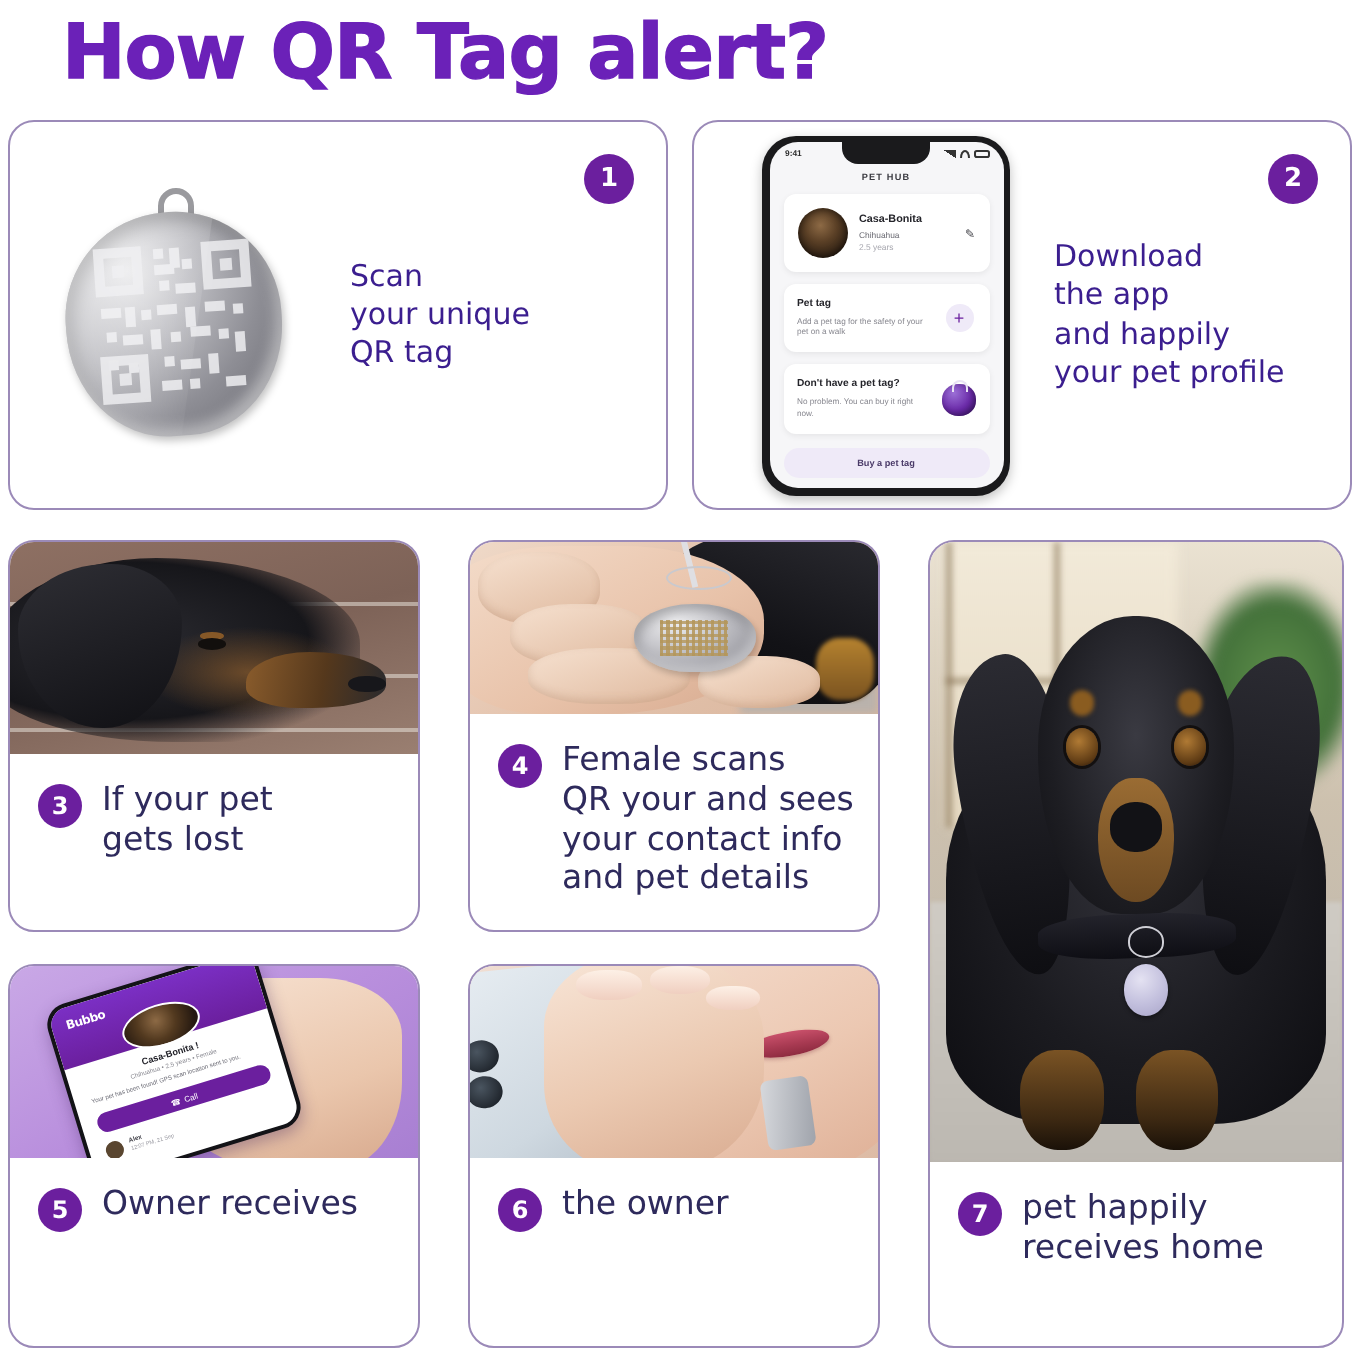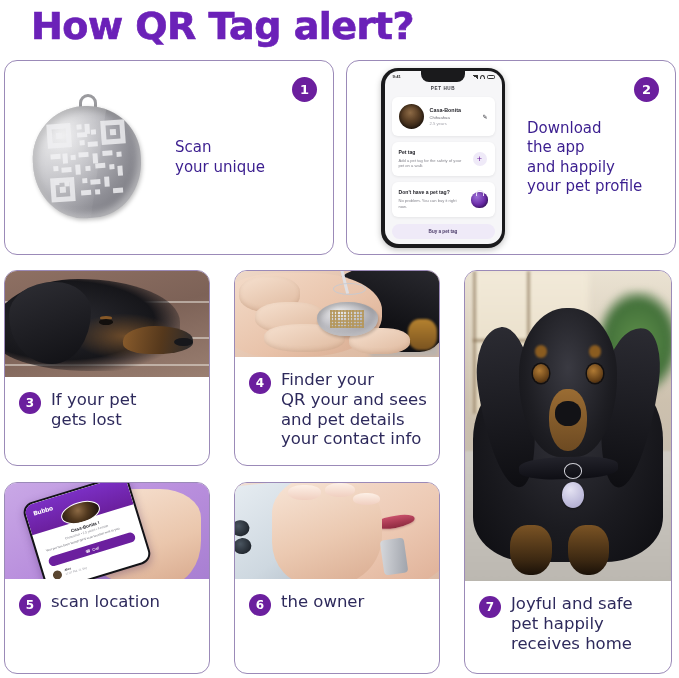--- a/index.html
+++ b/index.html
@@ -547,20 +547,21 @@
           <div class="qr-cell" style="left:62px; top:68px; width:10px;height:5px;"></div>
           <div class="qr-cell" style="left:4px;  top:56px; width:5px; height:5px;"></div>
           <div class="qr-cell" style="left:14px; top:58px; width:5px; height:5px;"></div>
         </div>
       </div>
     </div>
 
     <div class="top-text" style="margin-left:28px;">
       <div>Scan</div>
       <div>your unique</div>
+      <div>QR tag</div>
     </div>
   </div>
 
   <div class="card card-top" style="left:346px; top:60px; width:330px; height:195px;">
     <div class="badge badge-corner">2</div>
 
     <div class="phone-wrap">
       <div class="phone">
         <div class="phone-screen">
           <div class="notch"></div>
@@ -643,24 +644,24 @@
       <div class="finger" style="left:56%; top:66%; width:30%; height:30%;"></div>
       <div class="p4-cord"></div>
       <div class="p4-ring"></div>
       <div class="p4-tag">
         <div class="p4-qr"></div>
       </div>
     </div>
     <div class="cap">
       <div class="badge badge-inline">4</div>
       <div class="cap-text">
-        <div>Finder your</div>
+        <div>Female scans</div>
         <div>QR your and sees</div>
+        <div>your contact info</div>
         <div>and pet details</div>
-        <div>your contact info</div>
       </div>
     </div>
   </div>
 
   <div class="card" style="left:464px; top:270px; width:208px; height:404px;">
     <div class="photo ph7" style="height:310px;">
       <div class="p7-bg"></div>
       <div class="p7-window"></div>
       <div class="p7-mullion" style="left:4%;  top:0; width:3px;  height:46%;"></div>
       <div class="p7-mullion" style="left:30%; top:0; width:3px;  height:46%;"></div>
@@ -679,21 +680,20 @@
       <div class="p7-nose"></div>
       <div class="p7-collar"></div>
       <div class="p7-ring2"></div>
       <div class="p7-tag"></div>
       <div class="p7-paw l"></div>
       <div class="p7-paw r"></div>
     </div>
     <div class="cap">
       <div class="badge badge-inline">7</div>
       <div class="cap-text">
-        <div>Joyful and safe</div>
         <div>pet happily</div>
         <div>receives home</div>
       </div>
     </div>
   </div>
 
   <div class="card" style="left:4px; top:482px; width:206px; height:192px;">
     <div class="photo ph5" style="height:96px;">
       <div class="p5-hand"></div>
       <div class="p5-phone">
@@ -714,21 +714,21 @@
               <div class="p5-lt">Alex</div>
               <div class="p5-ls">12:07 PM, 21 Sep</div>
             </div>
           </div>
         </div>
       </div>
     </div>
     <div class="cap">
       <div class="badge badge-inline">5</div>
       <div class="cap-text">
-        <div>scan location</div>
+        <div>Owner receives</div>
       </div>
     </div>
   </div>
 
   <div class="card" style="left:234px; top:482px; width:206px; height:192px;">
     <div class="photo ph6" style="height:96px;">
       <div class="p6-bg-dark"></div>
       <div class="p6-face"></div>
       <div class="p6-lips"></div>
       <div class="p6-phone">

